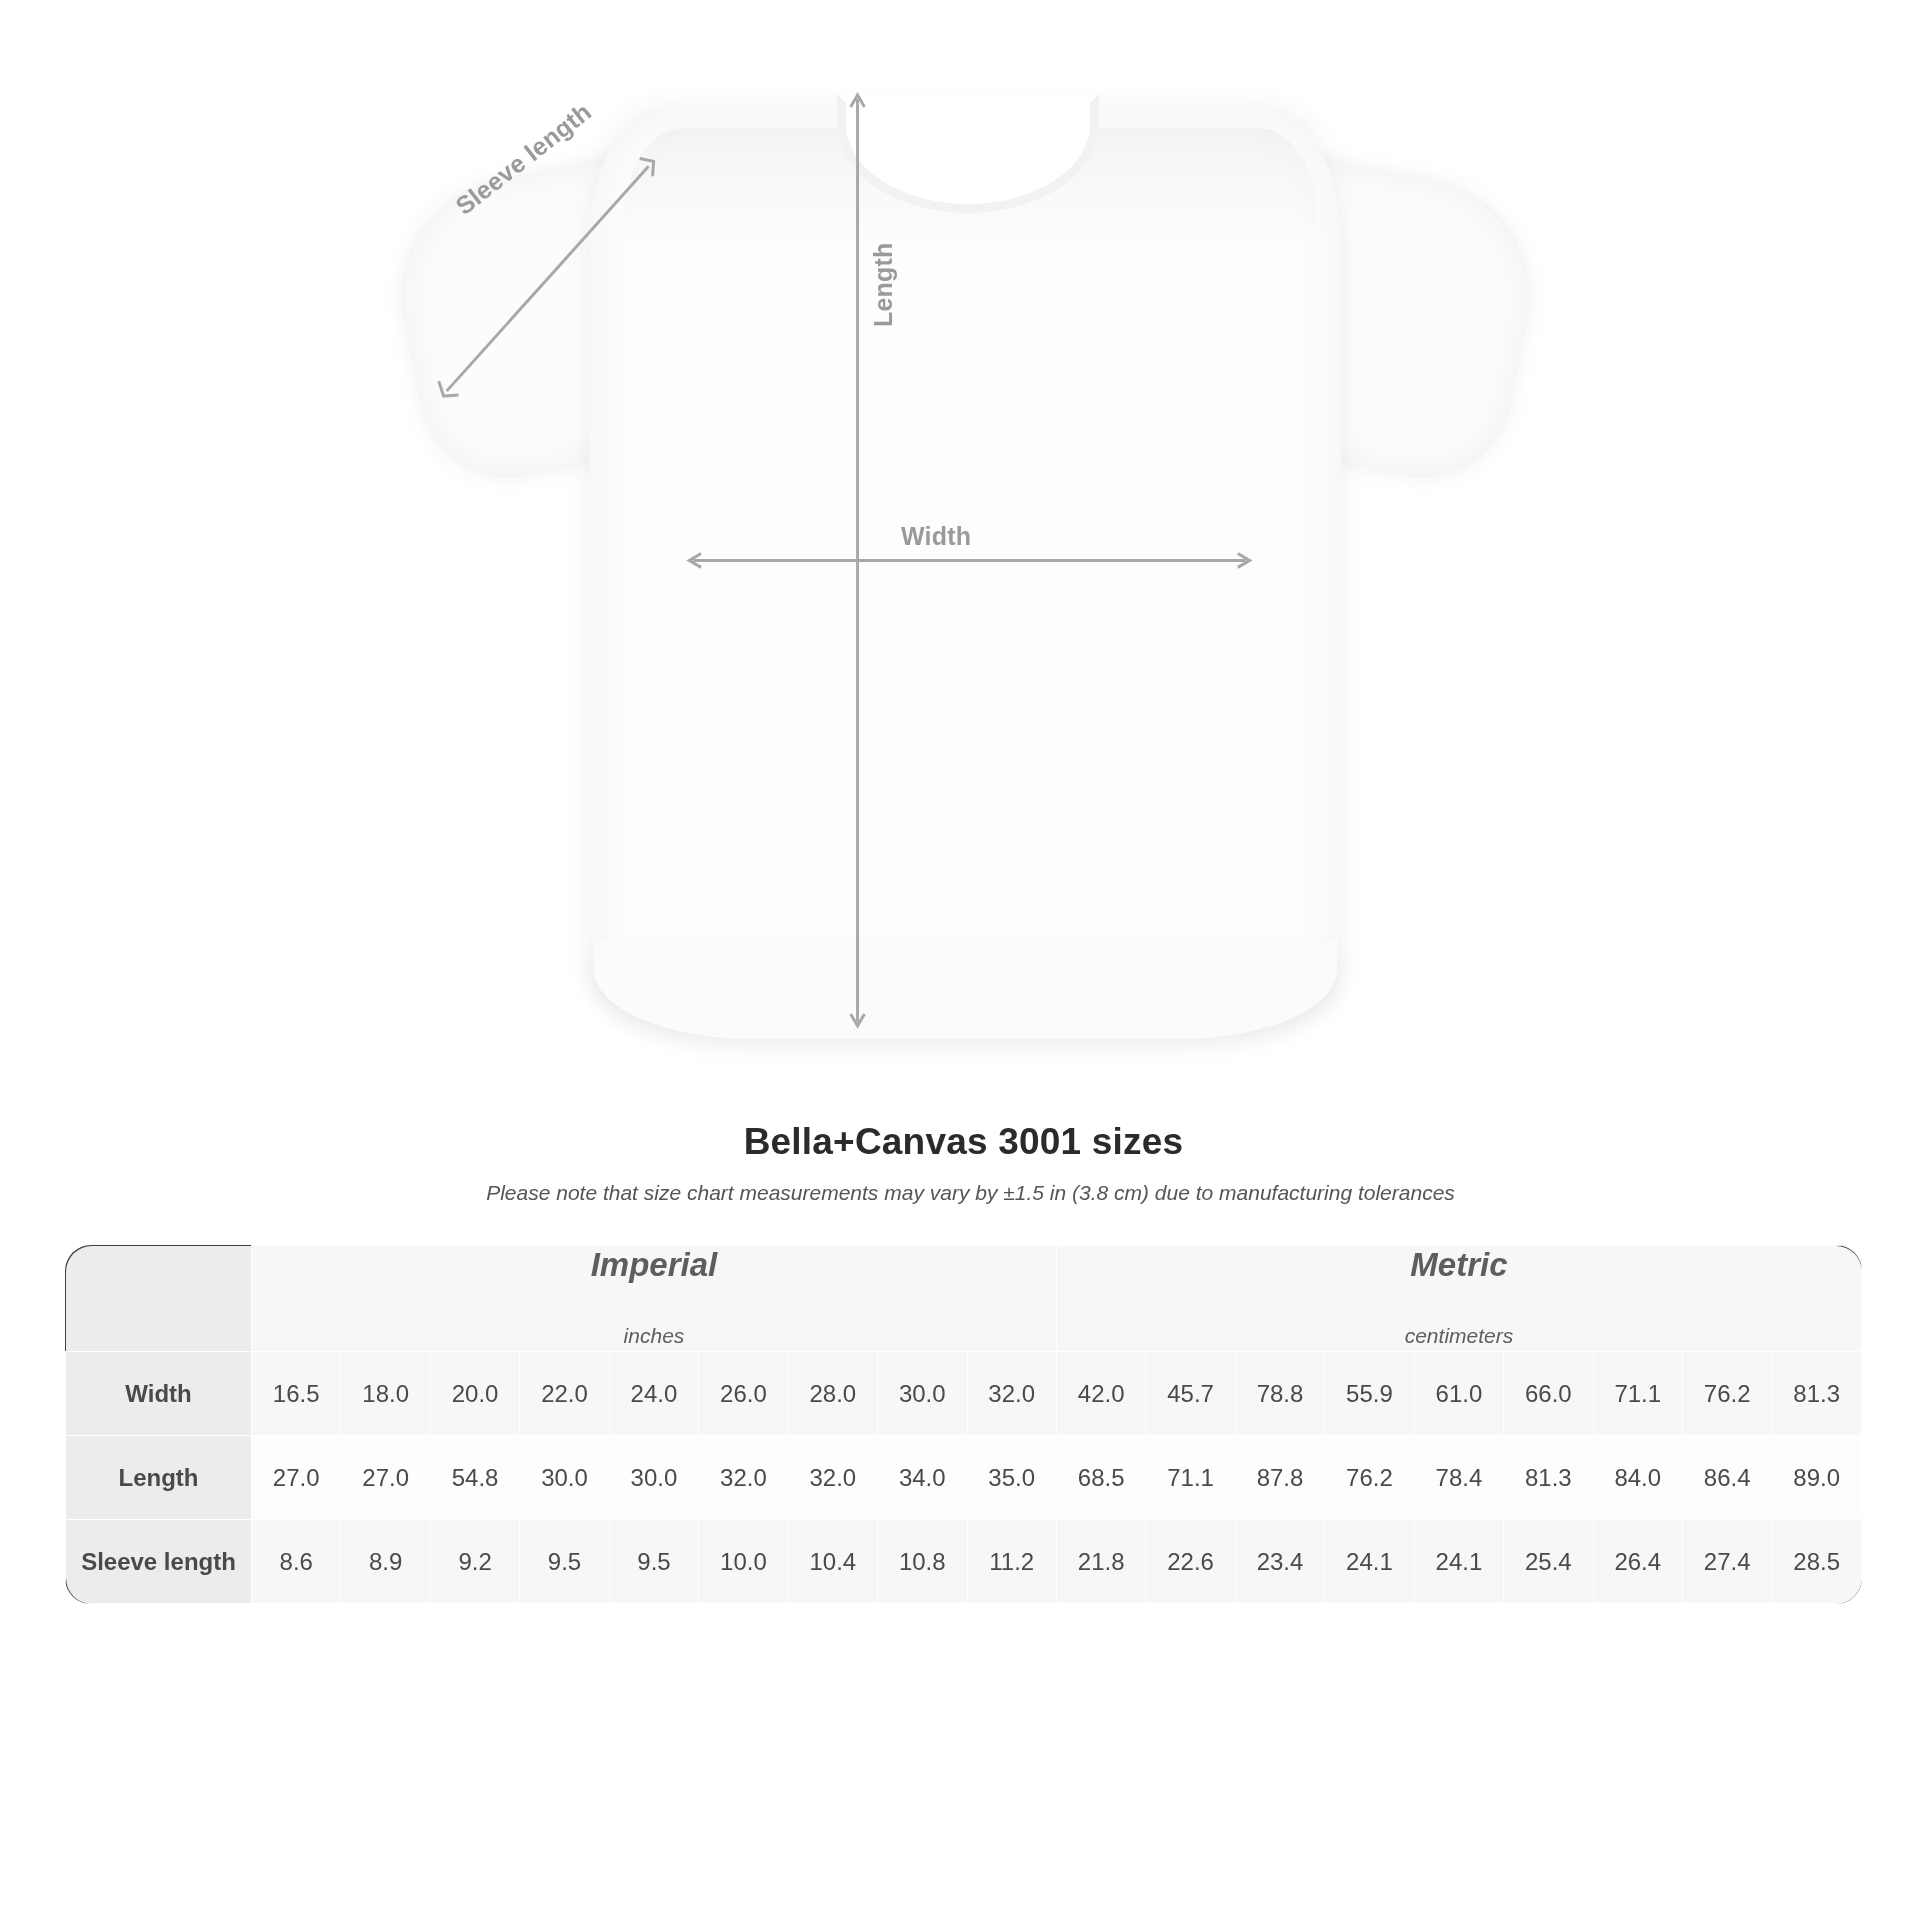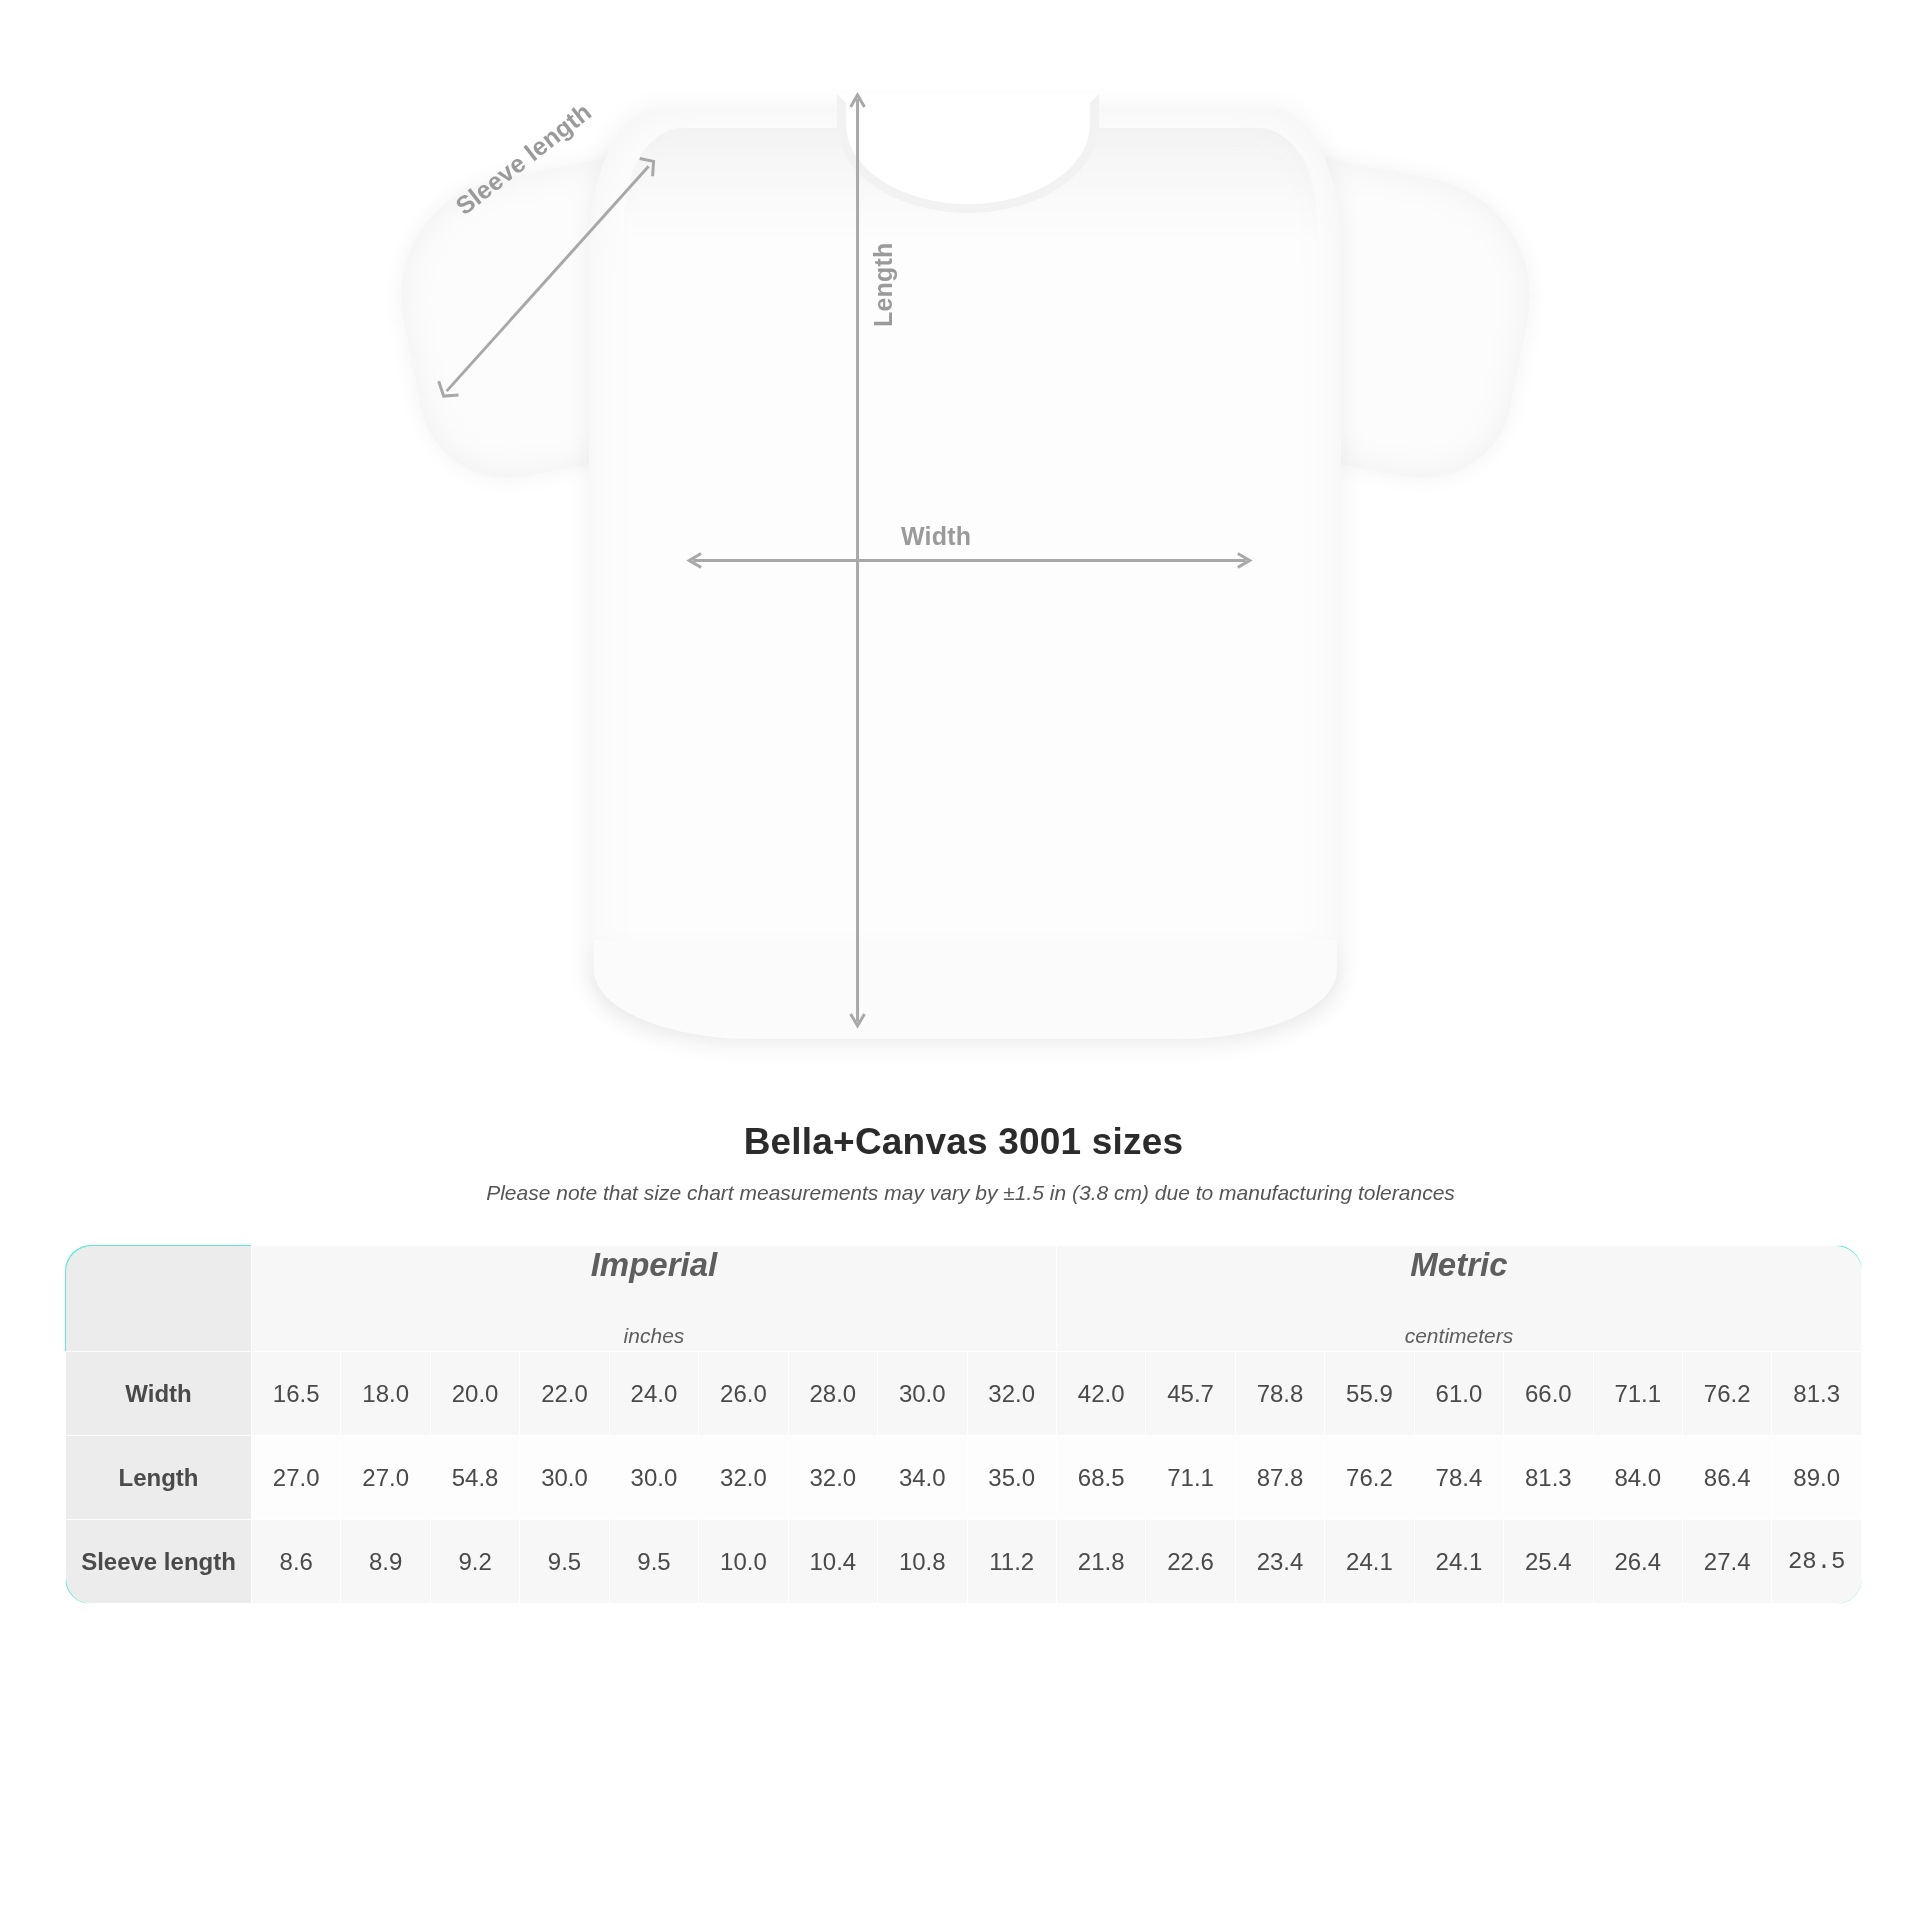--- a/index.html
+++ b/index.html
@@ -139,21 +139,21 @@
     color: #555555;
     margin: 0;
     padding-left: 14px;
   }
 
   
   .table-wrap {
     margin: 40px 65px 0 65px;
     border-radius: 26px;
     overflow: hidden;
-    background: #5eead4;
+    background: #404040;
   }
   table.size-table {
     border-collapse: collapse;
     width: 100%;
     table-layout: fixed;
   }
   table.size-table td, table.size-table th {
     text-align: center;
     font-size: 24px;
     color: #4a4a4a;
@@ -193,21 +193,21 @@
     font-weight: bold;
     color: #4a4a4a;
     font-size: 25px;
   }
   tr.alt td { background: #fdfdfd; }
   tr.alt td.row-label { background: #ececec !important; }
   .first-col { width: 186px; }
   .tl-round { border-top-left-radius: 26px; }
   .tr-round { border-top-right-radius: 26px; }
   .bl-round { border-bottom-left-radius: 26px; }
-  .br-round { border-bottom-right-radius: 26px; font-family: Liberation Mono, monospace; }
+  .br-round { border-bottom-right-radius: 26px; }
 </style>
 </head>
 <body>
 
 <div class="page">
 
   <div class="illus">
 
     <div class="shirt-wrap">
       <div class="sleeve-left"></div>

